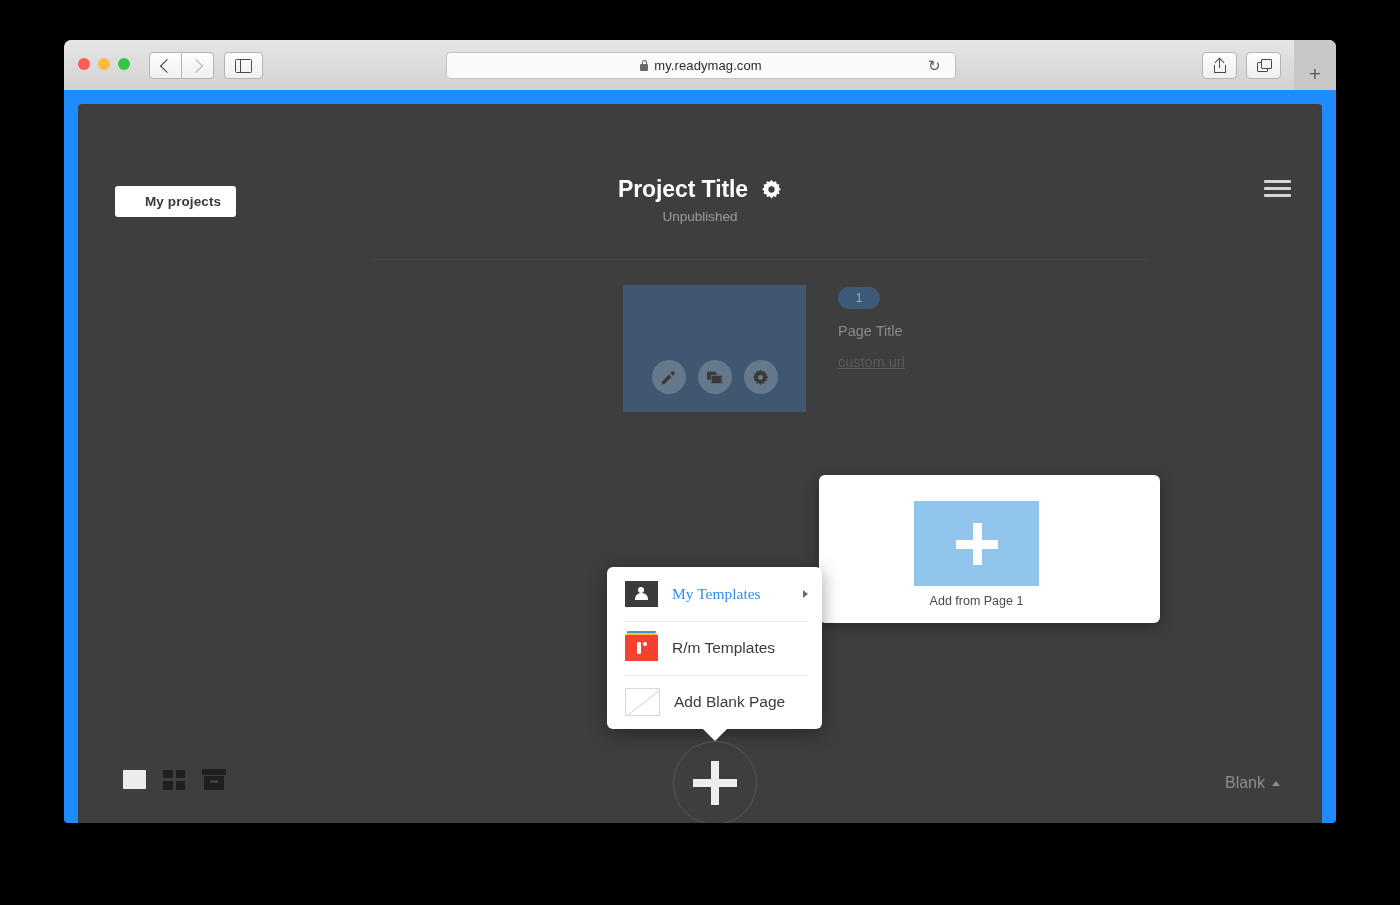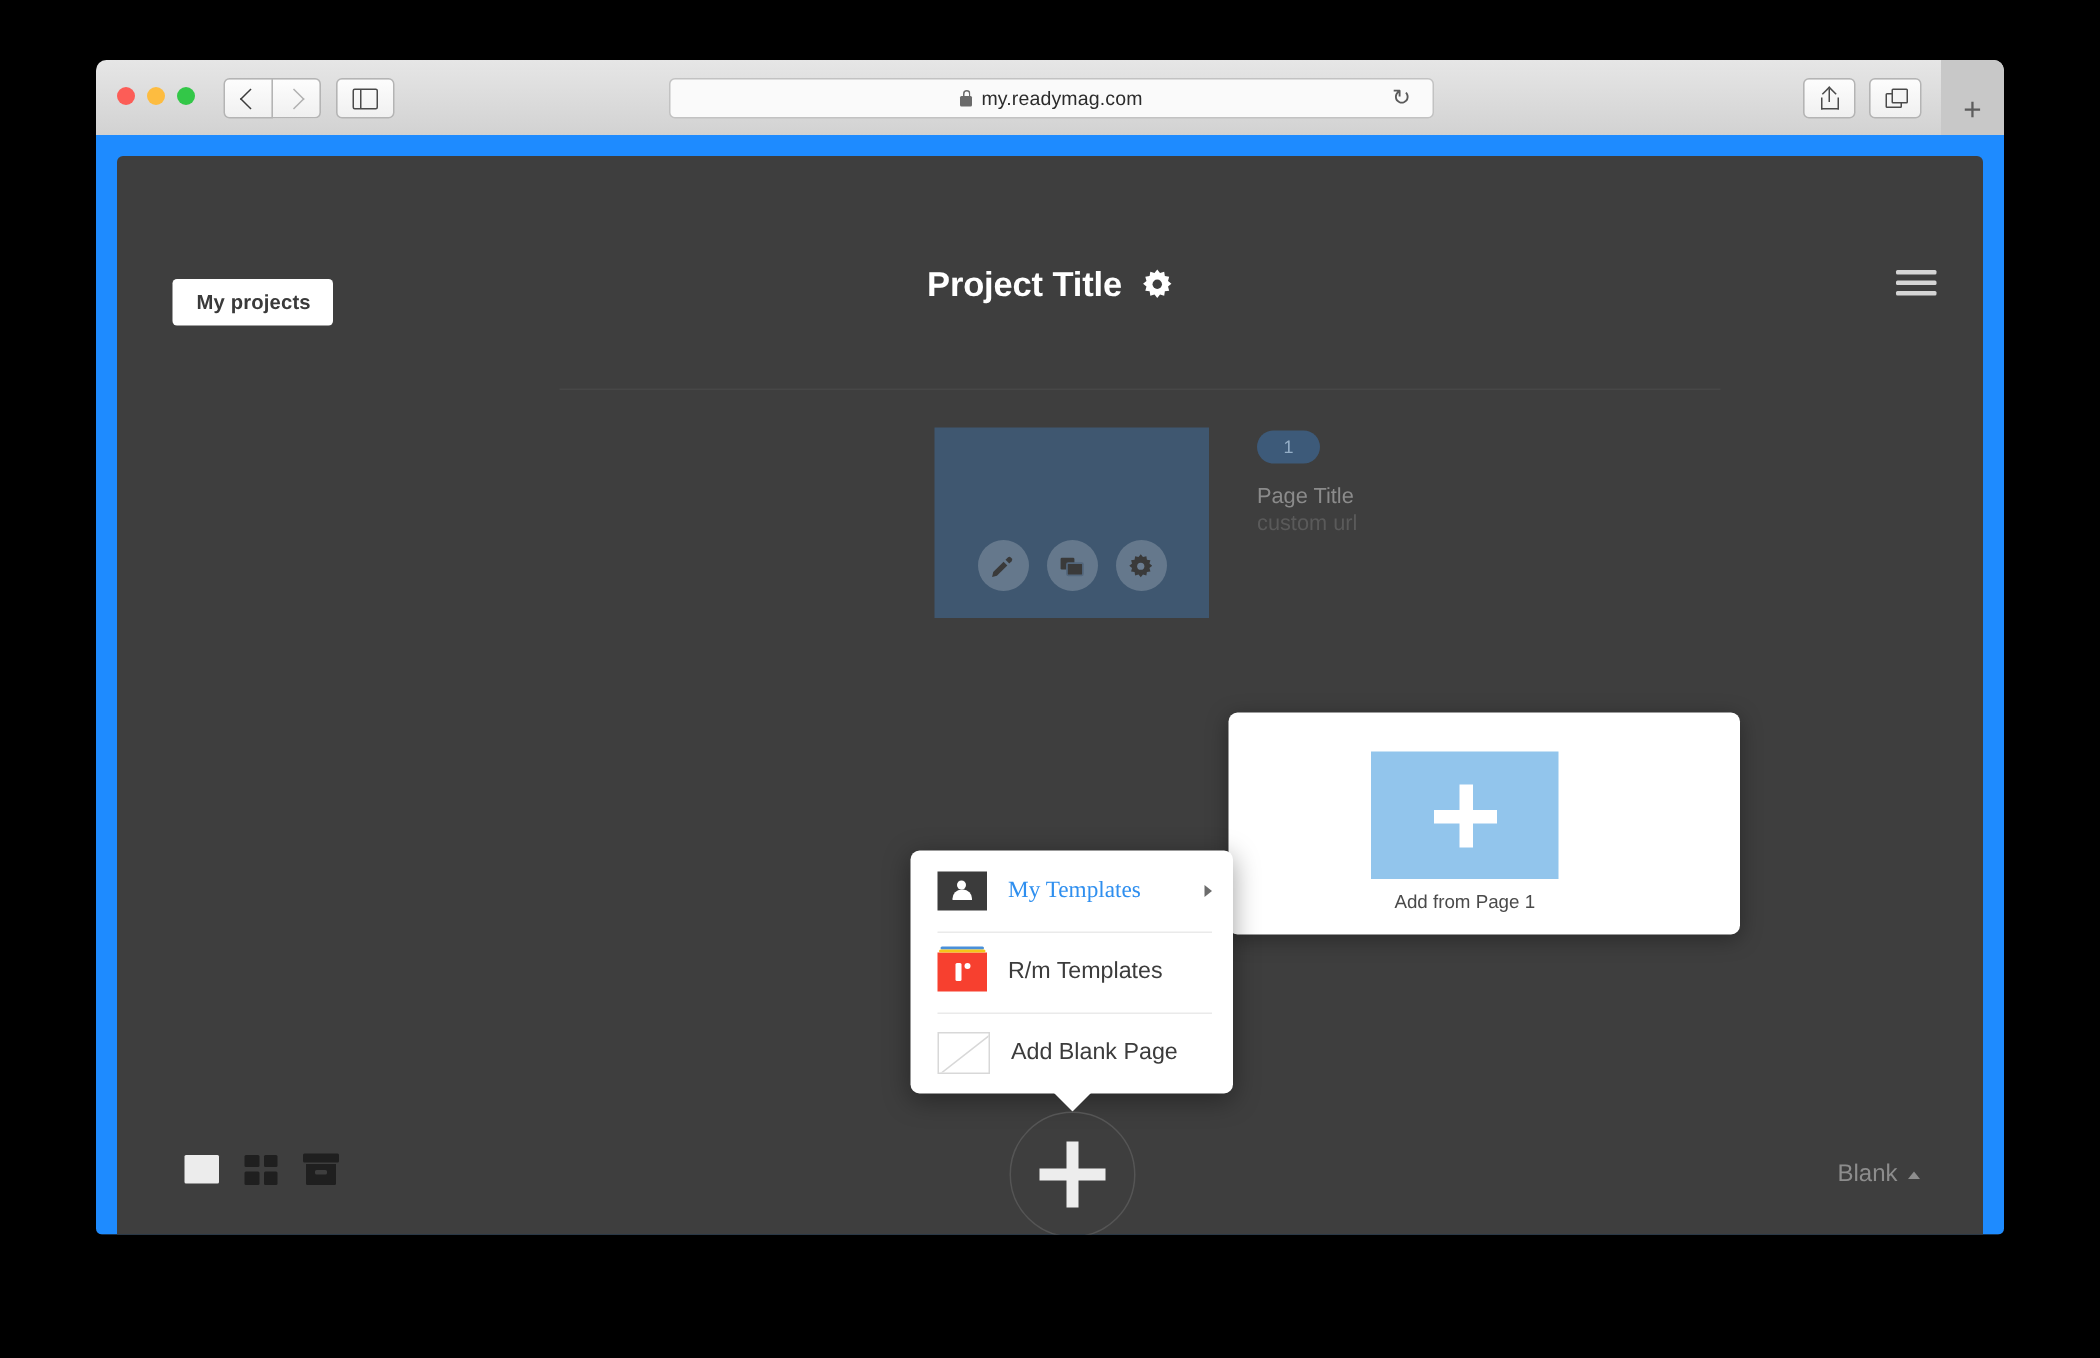--- a/index.html
+++ b/index.html
@@ -171,21 +171,21 @@
   }
 
   
   .my-projects {
     position: absolute;
     left: 37px; top: 82px;
     height: 31px;
     background: #ffffff;
     border-radius: 3px;
     display: flex; align-items: center;
-    padding: 0 15px 0 16px;
+    padding: 0 15px 0 30px;
     font-size: 13.5px;
     color: #3a3a3a;
     font-weight: 600;
     letter-spacing: .1px;
   }
   .my-projects:before {
     content: "";
     position: absolute;
     left: -8px; top: 50%;
     transform: translateY(-50%) rotate(45deg);
@@ -269,21 +269,21 @@
     display: inline-flex; align-items: center; justify-content: center;
     min-width: 42px; height: 22px;
     border-radius: 11px;
     background: #3d5a79;
     color: #94aec7;
     font-size: 12px;
     padding: 0 10px;
     box-sizing: border-box;
   }
   .page-name { margin-top: 14px; font-size: 14.5px; color: #8b8b8b; }
-  .page-url { margin-top: 2px; font-size: 14.5px; color: #5a5a5a; }
+  .page-url { margin-top: 15px; font-size: 14.5px; color: #5a5a5a; text-decoration: underline; }
 
   
   .add-panel {
     position: absolute;
     left: 741px; top: 371px;
     width: 341px; height: 148px;
     background: #ffffff;
     border-radius: 6px;
     box-shadow: 0 3px 14px rgba(0,0,0,.35);
   }
@@ -459,20 +459,21 @@
         <div class="proj-head">
           <div class="proj-title-row">
             <span class="proj-title">Project Title</span>
             <span class="gear-head">
               <svg viewBox="0 0 24 24" width="21" height="21" aria-hidden="true">
                 <path fill="#ffffff" d="M12 0.8l2.1 2.6 3.2-0.9 0.5 3.3 3.3 0.5-0.9 3.2 2.6 2.1-2.6 2.1 0.9 3.2-3.3 0.5-0.5 3.3-3.2-0.9-2.1 2.6-2.1-2.6-3.2 0.9-0.5-3.3-3.3-0.5 0.9-3.2-2.6-2.1 2.6-2.1-0.9-3.2 3.3-0.5 0.5-3.3 3.2 0.9z"></path>
                 <circle cx="12" cy="12" r="3.6" fill="#3e3e3e"></circle>
               </svg>
             </span>
           </div>
+          <div class="proj-sub">Unpublished</div>
         </div>
 
         <div class="hamburger">
           <span></span>
             <span></span>
             <span></span>
         </div>
 
         <div class="divider"></div>
 

